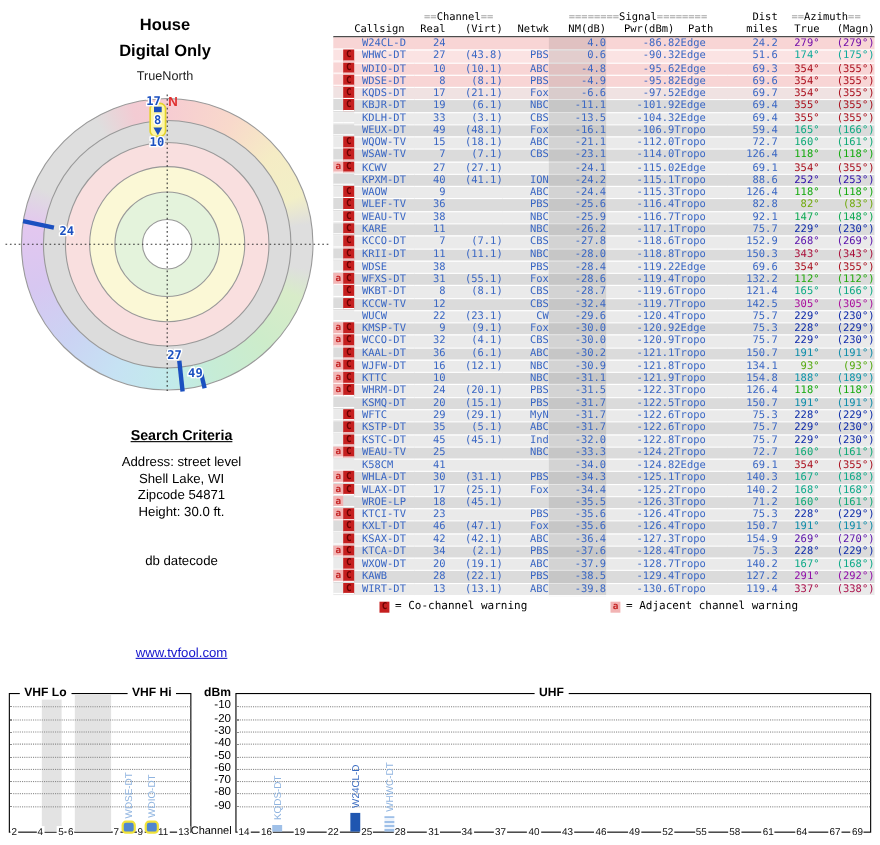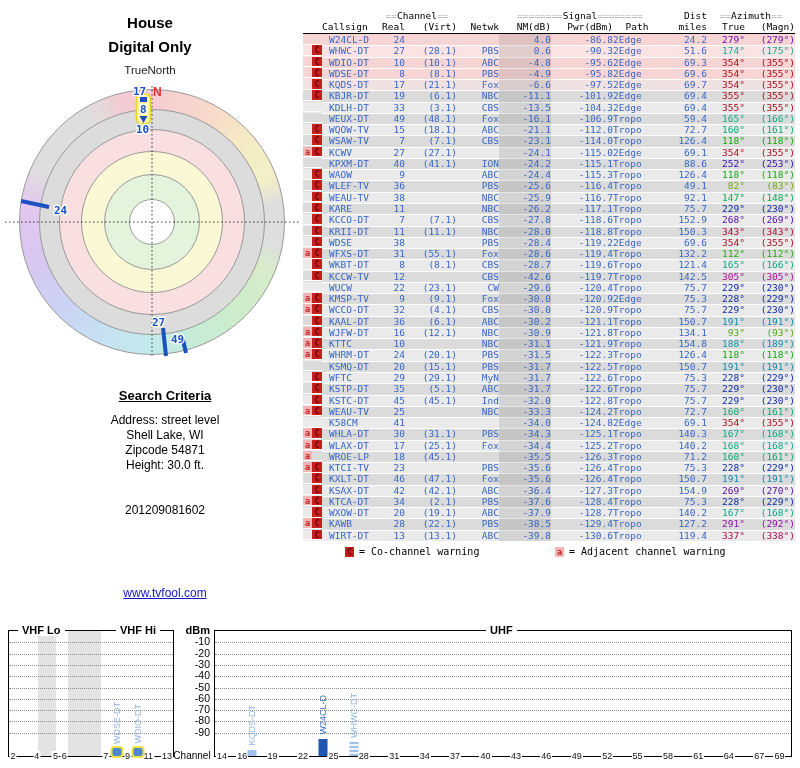--- a/index.html
+++ b/index.html
@@ -124,21 +124,21 @@
 
   <div id="criteria">
     <div class="sc-title">Search Criteria</div>
     <div class="sc-lines">
       <div class="sc-line">Address: street level</div>
       <div class="sc-line">Shell Lake, WI</div>
       <div class="sc-line">Zipcode 54871</div>
       <div class="sc-line">Height: 30.0 ft.</div>
     </div>
     <div class="sc-db">
-      <div class="sc-line">201209081602</div>
+      <div class="sc-line">db datecode</div>
     </div>
   </div>
   <div id="site-link">www.tvfool.com</div>
 
   <div id="sig-table">
     <div id="thead">
       <div class="hrow">
         <div></div>
           <div></div>
           <div></div>
@@ -176,21 +176,21 @@
           <div class="c-path">2Edge</div>
           <div class="c-dist">24.2</div>
           <div class="c-true" style="color: rgb(115, 14, 170);">279°</div>
           <div class="c-magn" style="color: rgb(115, 14, 170);">(279°)</div>
         </div>
         <div class="trow bg-p2">
           <div class="mark"></div>
           <div class="mark mc">C</div>
           <div class="c-call">WHWC-DT</div>
           <div class="c-real">27</div>
-          <div class="c-virt">(28.1)</div>
+          <div class="c-virt">(43.8)</div>
           <div class="c-net">PBS</div>
           <div class="c-nm">0.6</div>
           <div class="c-pwr">-90.3</div>
           <div class="c-path">2Edge</div>
           <div class="c-dist">51.6</div>
           <div class="c-true" style="color: rgb(14, 170, 154);">174°</div>
           <div class="c-magn" style="color: rgb(14, 170, 154);">(175°)</div>
         </div>
         <div class="trow bg-p1">
           <div class="mark"></div>
@@ -349,21 +349,21 @@
         <div class="trow bg-g2">
           <div class="mark"></div>
           <div class="mark mc">C</div>
           <div class="c-call">WLEF-TV</div>
           <div class="c-real">36</div>
           <div class="c-virt"></div>
           <div class="c-net">PBS</div>
           <div class="c-nm">-25.6</div>
           <div class="c-pwr">-116.4</div>
           <div class="c-path">Tropo</div>
-          <div class="c-dist">49.1</div>
+          <div class="c-dist">82.8</div>
           <div class="c-true" style="color: rgb(113, 170, 14);">82°</div>
           <div class="c-magn" style="color: rgb(113, 170, 14);">(83°)</div>
         </div>
         <div class="trow bg-g1">
           <div class="mark"></div>
           <div class="mark mc">C</div>
           <div class="c-call">WEAU-TV</div>
           <div class="c-real">38</div>
           <div class="c-virt"></div>
           <div class="c-net">NBC</div>
@@ -458,21 +458,21 @@
           <div class="c-true" style="color: rgb(14, 170, 131);">165°</div>
           <div class="c-magn" style="color: rgb(14, 170, 131);">(166°)</div>
         </div>
         <div class="trow bg-g2">
           <div class="mark"></div>
           <div class="mark mc">C</div>
           <div class="c-call">KCCW-TV</div>
           <div class="c-real">12</div>
           <div class="c-virt"></div>
           <div class="c-net">CBS</div>
-          <div class="c-nm">-42.6</div>
+          <div class="c-nm">-32.4</div>
           <div class="c-pwr">-119.7</div>
           <div class="c-path">Tropo</div>
           <div class="c-dist">142.5</div>
           <div class="c-true" style="color: rgb(170, 14, 157);">305°</div>
           <div class="c-magn" style="color: rgb(170, 14, 157);">(305°)</div>
         </div>
         <div class="trow bg-g1">
           <div class="mark"></div>
           <div class="mark"></div>
           <div class="c-call">WUCW</div>

